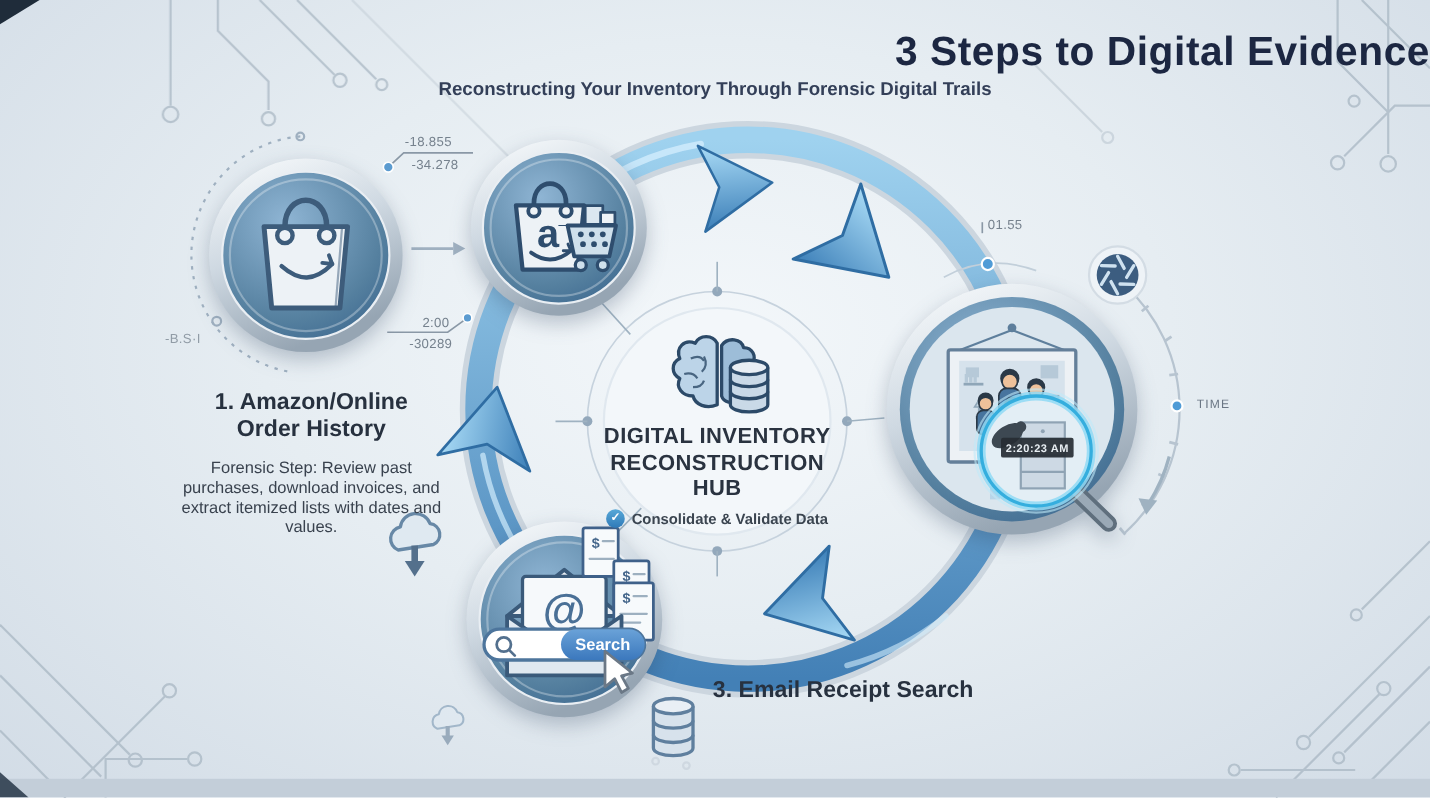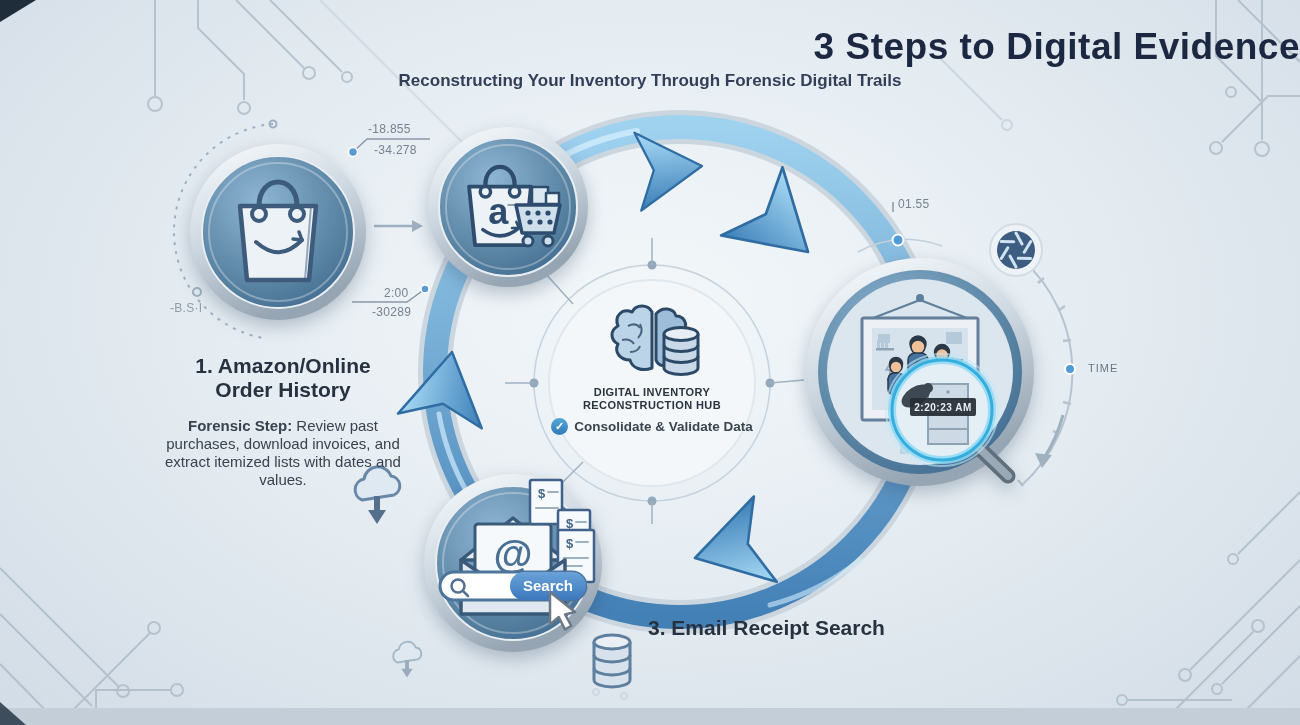--- a/index.html
+++ b/index.html
@@ -8,31 +8,31 @@
     background:radial-gradient(ellipse at 50% 42%, #f3f7fa 0%, #e6edf2 45%, #d2dce6 100%);}
   .abs{position:absolute;}
   .title{top:26px;left:0;width:100%;text-align:right;font-size:37px;font-weight:800;
     color:#1c2742;letter-spacing:.5px;}
   .subtitle{top:71px;left:0;width:100%;text-align:center;font-size:17px;font-weight:600;
     color:#333f58;}
   .node{filter:drop-shadow(0 7px 9px rgba(40,60,90,.28));}
   .step{color:#2b3442;}
   .step h3{margin:16px;font-size:21px;line-height:1.12;font-weight:800;color:#27313f;}
   .step p{margin:6px 0 0 0;font-size:15px;line-height:1.2;color:#39424e;}
-  .step .lbl{font-weight:700;}
+  .step .lbl{font-weight:400;}
   .center{text-align:center;}
   .hubtext{width:230px;text-align:center;color:#2a3340;}
-  .hubtext .l1{font-size:11px;font-weight:800;letter-spacing:.4px;line-height:1.18;}
+  .hubtext .l1{font-size:20px;font-weight:800;letter-spacing:.4px;line-height:1.18;}
   .hubrow{margin-top:6px;display:flex;align-items:center;justify-content:center;gap:6px;
     font-size:13.5px;font-weight:600;color:#3b4550;}
   .chk{display:inline-block;width:17px;height:17px;border-radius:50%;
     background:linear-gradient(#57a8d8,#2f7ab8);color:#fff;font-size:11px;line-height:17px;
     text-align:center;font-weight:700;}
   .ann{font-size:12px;color:#76828e;letter-spacing:.3px;}
-  .ann.faint{opacity:.75;margin-left:20px;}
+  .ann.faint{opacity:.75;}
   .dial-label{font-size:11px;color:#6a7684;letter-spacing:1px;}
   svg{display:block;}
   svg text{font-family:"Liberation Sans",sans-serif;}
 </style>
 </head>
 <body>
 
 <div class="canvas">
 
   <svg class="abs" style="left:0;top:0" width="1300" height="725" viewBox="0 0 1300 725">

